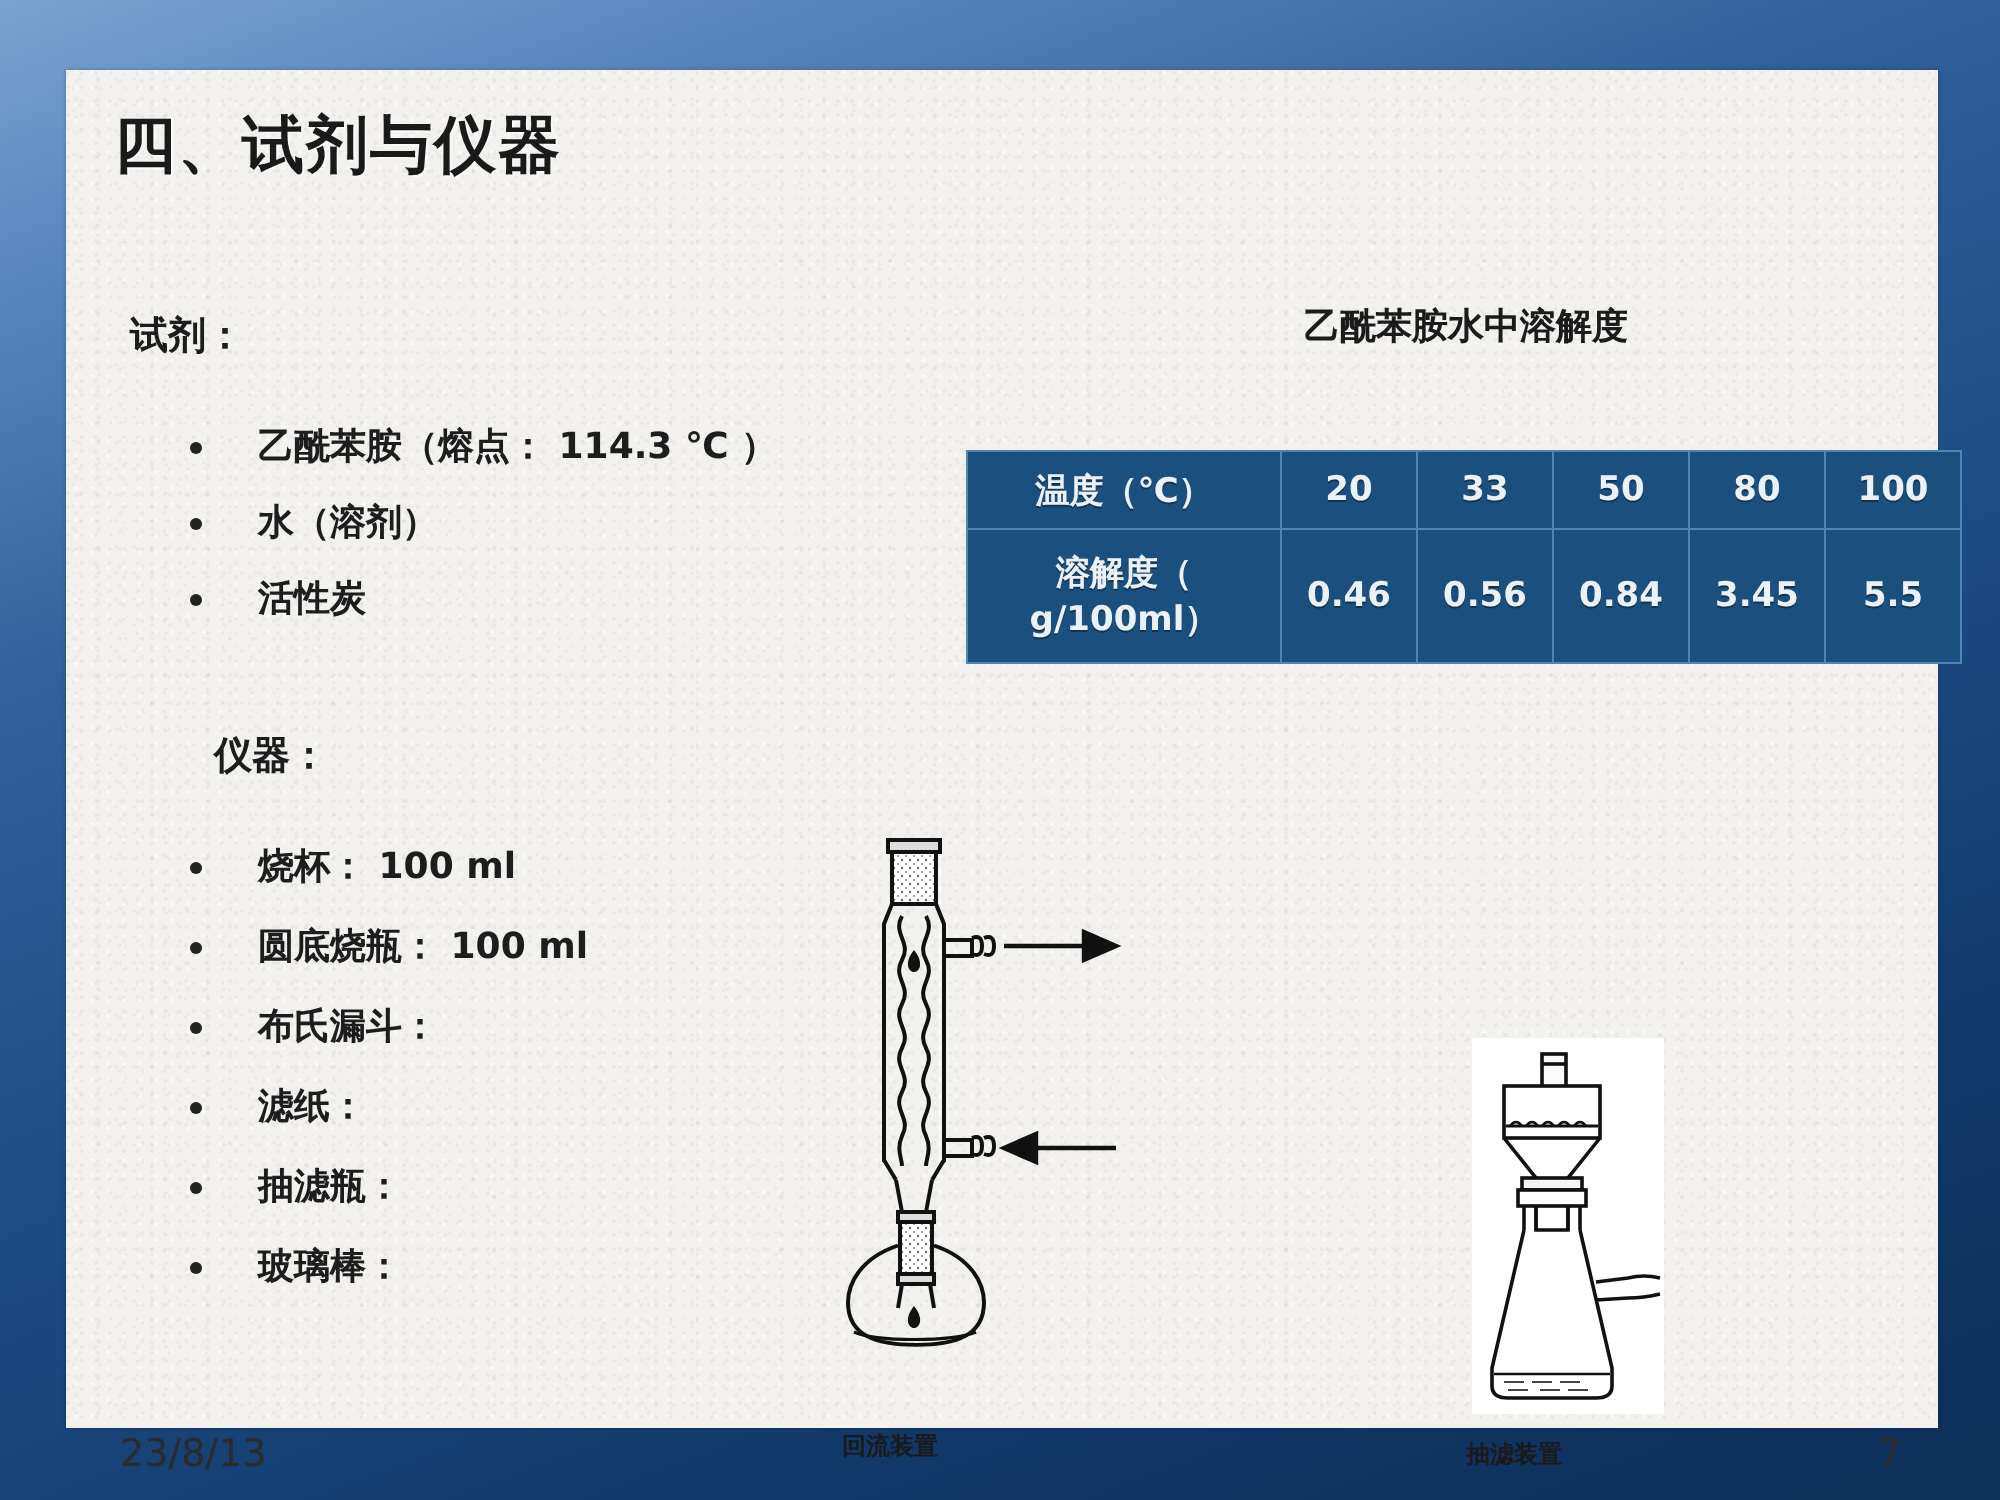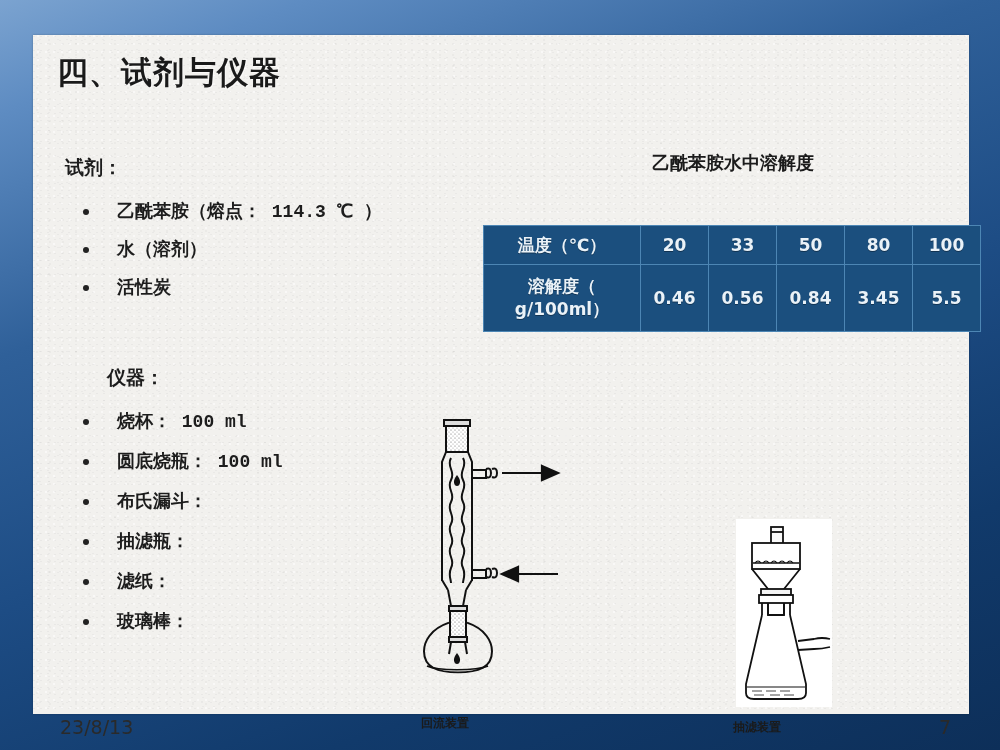--- a/index.html
+++ b/index.html
@@ -53,21 +53,21 @@
     color: #1d1d1d;
     white-space: nowrap;
   }
   #reagents-heading { left: 32px; top: 120px; }
   #apparatus-heading { left: 38px; top: 330px; margin-left: 36px; }
 
   
   .bullet-list {
     position: absolute;
     list-style: none;
-    margin: 4px; padding: 0; font-family: Liberation Mono, monospace;
+    margin: 16px; padding: 0;
   }
   #reagents-list { left: 38px; top: 158px; }
   #apparatus-list { left: 38px; top: 368px; }
   .bullet-item {
     position: relative;
     padding-left: 42px;
     font-size: 18px;
     font-weight: bold;
     color: #1d1d1d;
     white-space: nowrap;
@@ -168,22 +168,22 @@
       <li class="bullet-item">乙酰苯胺（熔点： 114.3 ℃ ）</li>
       <li class="bullet-item">水（溶剂）</li>
       <li class="bullet-item">活性炭</li>
     </ul>
 
     <div class="section-heading" id="apparatus-heading">仪器：</div>
     <ul class="bullet-list" id="apparatus-list">
       <li class="bullet-item">烧杯： 100 ml</li>
       <li class="bullet-item">圆底烧瓶： 100 ml</li>
       <li class="bullet-item">布氏漏斗：</li>
+      <li class="bullet-item">滤纸：</li>
       <li class="bullet-item">抽滤瓶：</li>
-      <li class="bullet-item">滤纸：</li>
       <li class="bullet-item">玻璃棒：</li>
     </ul>
 
     <div id="table-caption">乙酰苯胺水中溶解度</div>
     <table id="solubility-table">
       <tbody>
         <tr class="header-row">
           <td class="row-label">温度（℃）</td>
           <td>20</td>
           <td>33</td>

